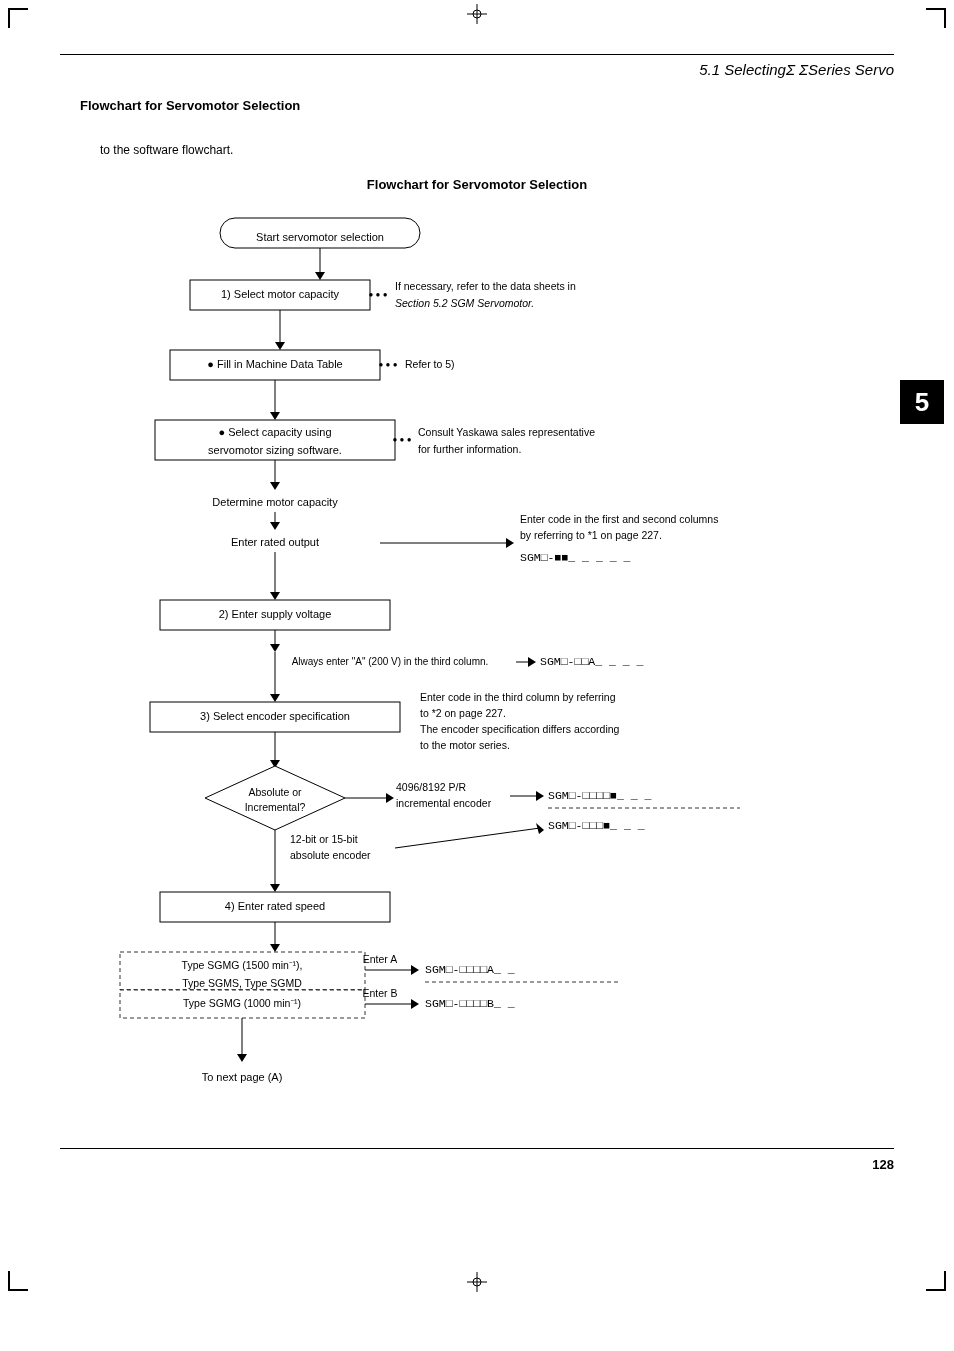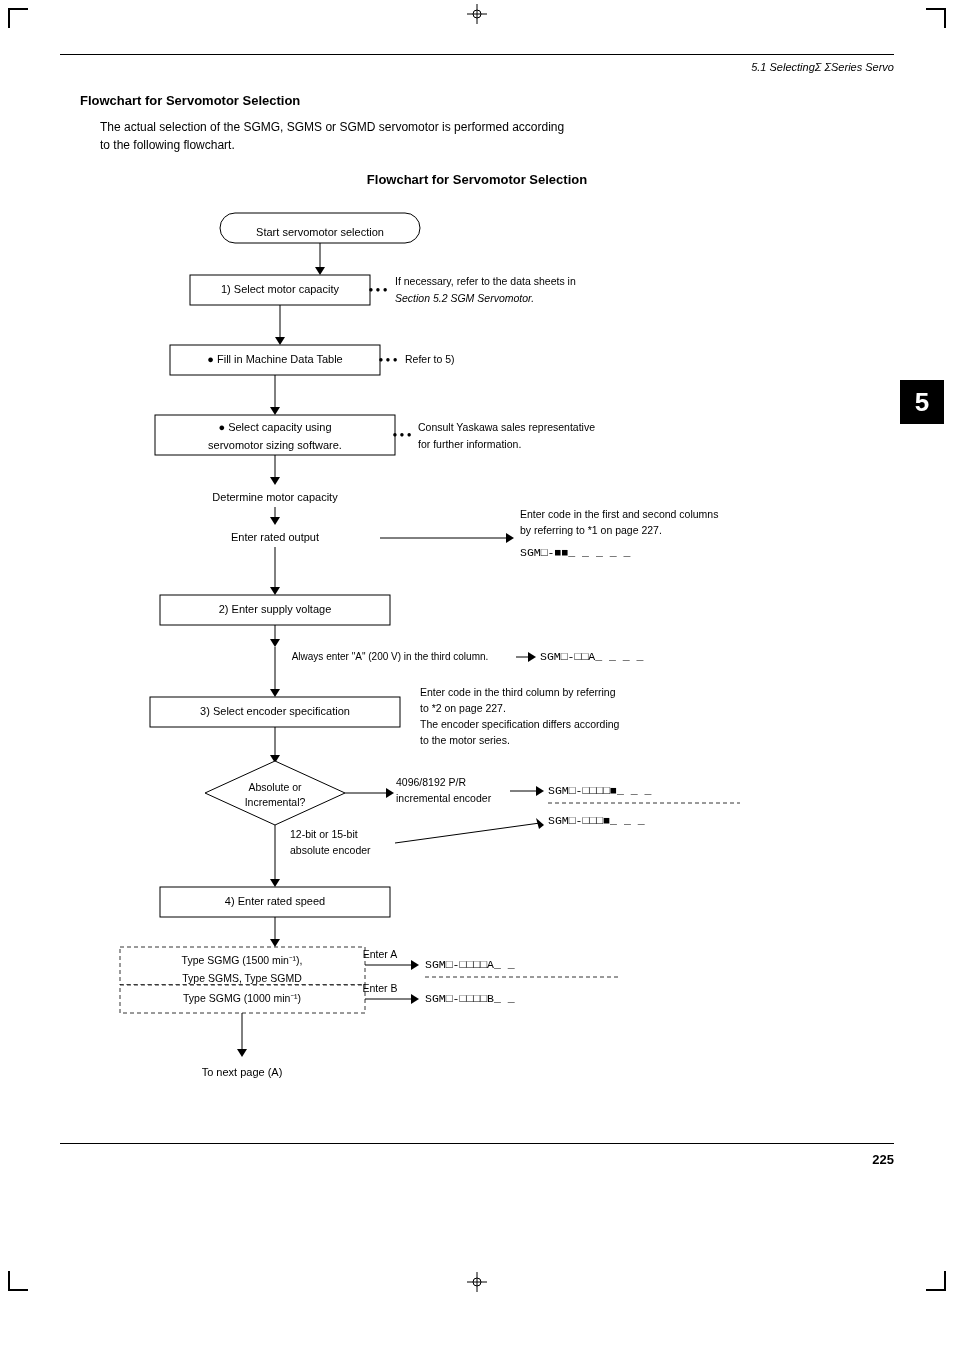--- a/index.html
+++ b/index.html
@@ -48,21 +48,21 @@
       border-top: 1px solid #000;
       margin-bottom: 6px;
       margin-top: 14px;
     }
 
     
     .page-header {
       display: flex;
       justify-content: flex-end;
       margin-bottom: 20px;
-      font-size: 11px;
+      font-size: 15px;
       font-style: italic;
     }
 
     
     .section-title {
       font-weight: bold;
       font-size: 13px;
       margin-bottom: 10px;
       margin-left: 20px;
     }
@@ -123,22 +123,22 @@
 
   <div class="top-line"></div>
 
   <div class="page-header">
     <span>5.1 SelectingΣ ΣSeries Servo</span>
   </div>
 
   <div class="section-title">Flowchart for Servomotor Selection</div>
 
   <div class="intro-text">
-    <span>The actual selection of the SGMG, SGMS or SGMD servomotor is performed according</span><br>
-    <span>to the following flowchart.</span>
+    <br>
+    <span>to the software flowchart.</span>
   </div>
 
   <div class="flowchart-title">Flowchart for Servomotor Selection</div>
 
   <div style="position:absolute; right:10px; top:380px; width:44px; height:44px; background:#000; color:#fff; display:flex; align-items:center; justify-content:center; font-size:26px; font-weight:bold;">
     <span>5</span>
   </div>
 
   <div class="flowchart-svg-container">
     <svg width="820" height="920" viewBox="0 0 820 920" xmlns="http://www.w3.org/2000/svg" font-family="Arial, sans-serif" font-size="11">
@@ -287,21 +287,21 @@
       <line x1="182" y1="810" x2="182" y2="850" stroke="black" stroke-width="1"></line>
       <polygon points="177,846 187,846 182,854" fill="black"></polygon>
 
       <text x="182" y="870" text-anchor="middle" dominant-baseline="middle" font-size="11">To next page (A)</text>
 
     </svg>
   </div>
 
   <div class="bottom-line"></div>
 
-  <div class="page-number">225</div>
+  <div class="page-number">128</div>
 
   <div class="crosshair-bottom">
     <svg width="20" height="20" viewBox="0 0 20 20">
       <line x1="10" y1="0" x2="10" y2="20" stroke="#000" stroke-width="1"></line>
       <line x1="0" y1="10" x2="20" y2="10" stroke="#000" stroke-width="1"></line>
       <circle cx="10" cy="10" r="4" fill="none" stroke="#000" stroke-width="1"></circle>
     </svg>
   </div>
 </div>
 

